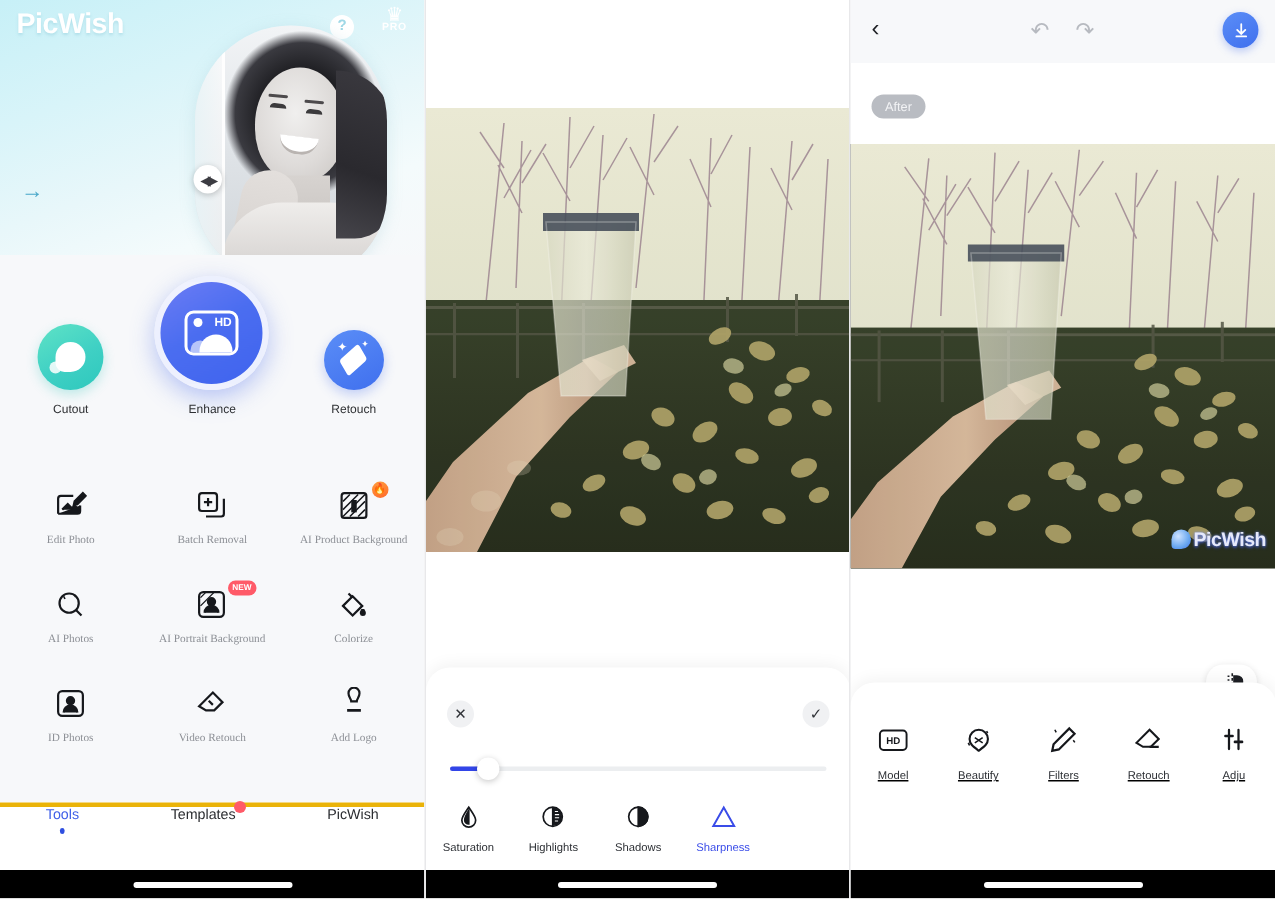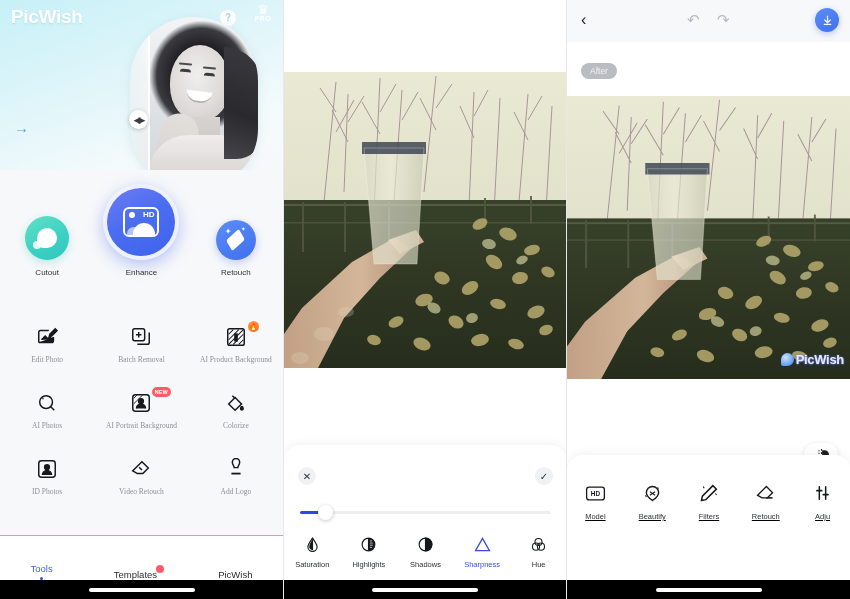--- a/index.html
+++ b/index.html
@@ -179,22 +179,22 @@
     color: #fff; font-size: 7px; line-height: 11px; text-align: center;
   }
   .badge-new {
     position: absolute; right: 18px; top: -4px; padding: 0 3px; height: 10px;
     border-radius: 5px; background: #ff5a68; color: #fff;
     font-size: 5.5px; line-height: 10px; font-weight: bold;
   }
 
   .tabbar {
     position: absolute; left: 0; bottom: 19px; width: 283px; height: 45px;
-    background: #fff; display: flex; align-items: flex-end; justify-content: space-around;
-    border-top: 1px solid #eab308;
+    background: #fff; display: flex; align-items: flex-start; justify-content: space-around;
+    border-top: 3px solid #eab308;
   }
   .tab { text-align: center; position: relative; font-size: 9.5px; color: #2a2c30; }
   .tab.active { color: #3f5fe8; }
   .tab .dot { width: 3.5px; height: 3.5px; border-radius: 50%; background: #2f4fe0; margin: 3px auto 0; }
   .tab .newdot {
     position: absolute; right: -7px; top: -4px; width: 8px; height: 8px;
     border-radius: 50%; background: #ff5a68;
   }
 
   
@@ -602,30 +602,20 @@
 
         <div class="s2-tool sel">
           <div class="ic">
             <svg width="19" height="17" viewBox="0 0 24 22" fill="none" stroke="#3a4ce8" stroke-width="1.7">
               <path d="M12 3 L21 19 H3 Z"></path>
             </svg>
           </div>
           <div class="lb">Sharpness</div>
         </div>
 
-        <div class="s2-tool">
-          <div class="ic">
-            <svg width="17" height="17" viewBox="0 0 24 24" fill="none" stroke="#16181c" stroke-width="1.5">
-              <circle cx="12" cy="8.5" r="5"></circle>
-              <circle cx="8.5" cy="15" r="5"></circle>
-              <circle cx="15.5" cy="15" r="5"></circle>
-            </svg>
-          </div>
-          <div class="lb">Hue</div>
-        </div>
       </div>
     </div>
 
     <div class="home-bar-area">
       <div class="home-indicator"></div>
     </div>
   </div>
 
   <div class="screen screen-3">
 

